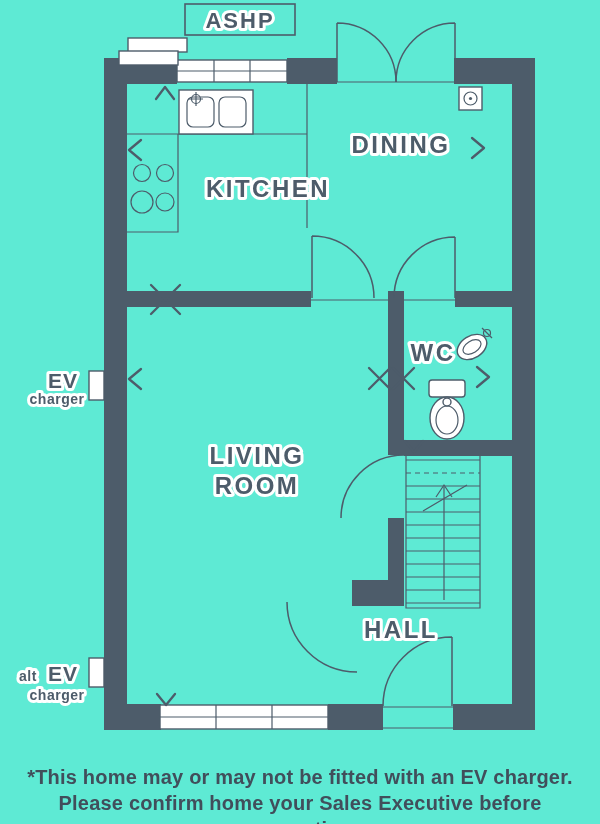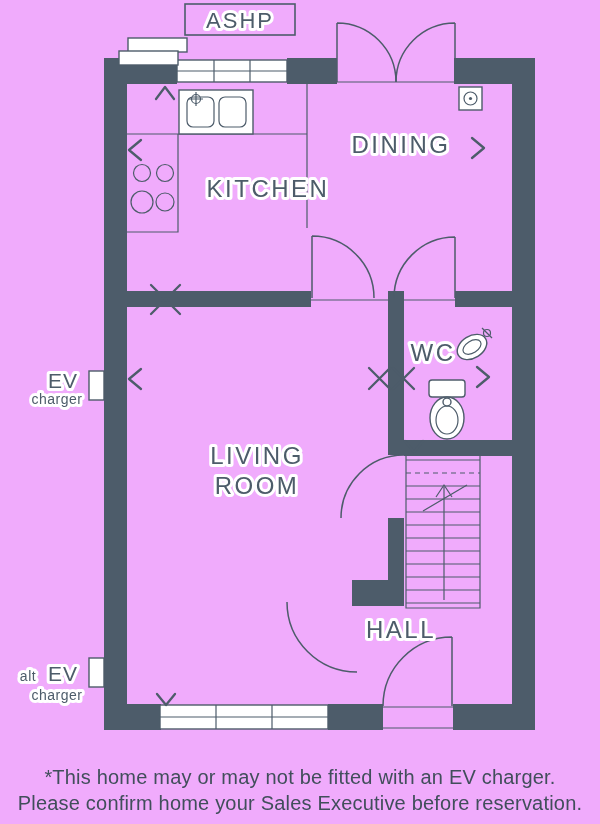--- a/index.html
+++ b/index.html
@@ -1,18 +1,18 @@
 <!DOCTYPE html>
 <html style="--wall: #4d5c6a; --text: #414e5b;"><head>
 <meta charset="utf-8">
 <style>
   :root{ --wall:#4d5c6a; --text:#414e5b; }
   html,body{margin:0;padding:0;background:#fff;}
-  .page{position:relative;width:600px;height:824px;background:#f0abfc;overflow:hidden;
-        font-family:"Liberation Sans",sans-serif;}
+  .page{position:relative;width:600px;height:824px;background:#5eead4;overflow:hidden;
+        font-family:"Liberation Sans",sans-serif;font-weight:bold;}
   svg{position:absolute;left:0;top:0;}
   svg text{font-family:"Liberation Sans","DejaVu Sans",sans-serif;fill:var(--wall);
            paint-order:stroke;stroke:#fff;stroke-width:6px;stroke-linejoin:round;}
   .room-label{font-size:24px;letter-spacing:2.5px;text-anchor:middle;}
   .ashp-label{font-size:22px;letter-spacing:2px;text-anchor:middle;}
   .ev-big{font-size:21px;letter-spacing:1px;text-anchor:middle;}
   .ev-small{font-size:14px;letter-spacing:.5px;text-anchor:middle;}
   .wallfill{fill:var(--wall);stroke:none;}
   .thin{stroke:var(--wall);stroke-width:1.2;fill:none;}
   .thin15{stroke:var(--wall);stroke-width:1.5;fill:none;}

